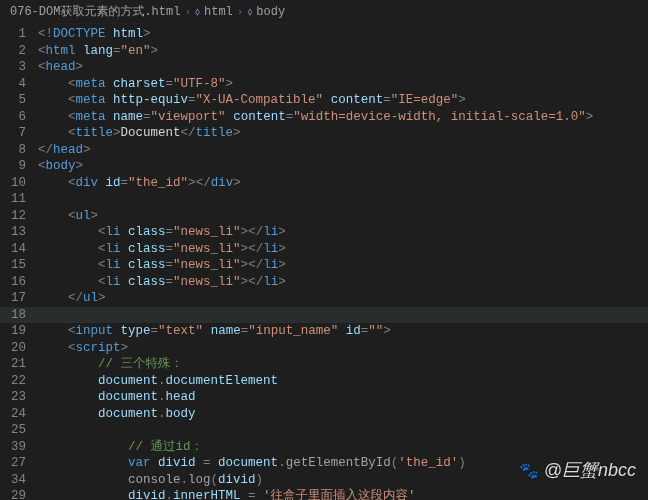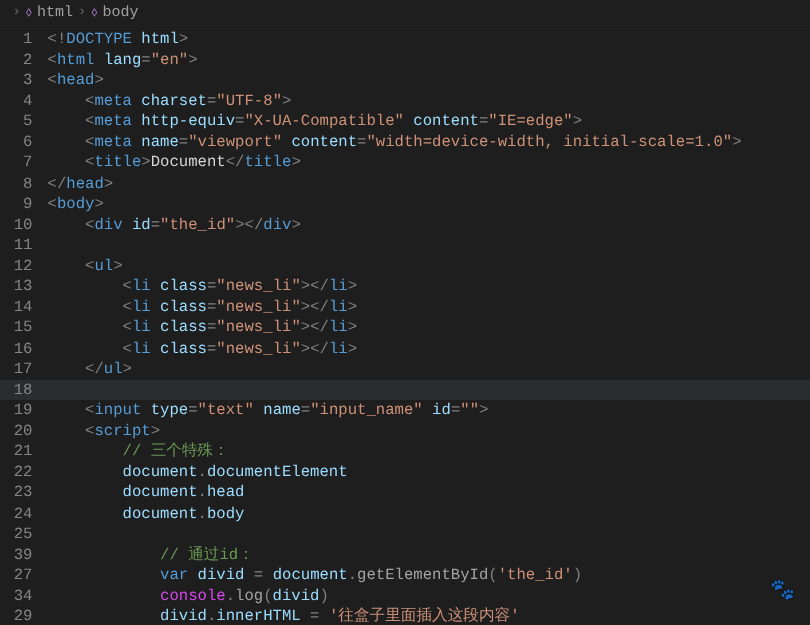--- a/index.html
+++ b/index.html
@@ -61,21 +61,21 @@
   .pun { color: #808080; }
   .tag { color: #569cd6; }
   .attr { color: #9cdcfe; }
   .str { color: #ce9178; }
   .txt { color: #d4d4d4; }
   .com { color: #6a9955; }
   .kw  { color: #569cd6; }
   .var { color: #9cdcfe; }
   .mem { color: #9cdcfe; margin-top: 40px; }
   .fn  { color: #a3a3a3; }
-  .cls { color: #d946ef; }
+  .cls { color: #a3a3a3; }
 
   .watermark {
     position: absolute;
     right: 12px;
     bottom: 18px;
     color: #e6e6e6;
     font-family: "Segoe UI", Arial, sans-serif;
     font-size: 18px;
     font-style: italic;
     font-weight: 500;
@@ -84,20 +84,21 @@
     gap: 4px;
     text-shadow: 0 0 2px #000;
     opacity: 0.95;
   }
   .paw-icon { font-size: 16px; font-style: normal; }
 </style>
 </head>
 <body>
 
 <div class="breadcrumb">
+  <span>076-DOM获取元素的方式.html</span>
   <span class="chev">›</span>
   <span class="cube">⬨</span>
   <span>html</span>
   <span class="chev">›</span>
   <span class="cube">⬨</span>
   <span>body</span>
 </div>
 
 <div class="editor">
   <div class="gutter" id="gutter">
@@ -129,13 +130,14 @@
       <div class="ln">39</div>
       <div class="ln">27</div>
       <div class="ln">34</div>
       <div class="ln">29</div>
     </div>
   <div class="code" id="code"><div class="row"><span class="pun">&lt;!</span><span class="tag">DOCTYPE</span><span class="txt"> </span><span class="attr">html</span><span class="pun">&gt;</span></div><div class="row"><span class="pun">&lt;</span><span class="tag">html</span> <span class="attr">lang</span><span class="pun">=</span><span class="str">"en"</span><span class="pun">&gt;</span></div><div class="row"><span class="pun">&lt;</span><span class="tag">head</span><span class="pun">&gt;</span></div><div class="row">    <span class="pun">&lt;</span><span class="tag">meta</span> <span class="attr">charset</span><span class="pun">=</span><span class="str">"UTF-8"</span><span class="pun">&gt;</span></div><div class="row">    <span class="pun">&lt;</span><span class="tag">meta</span> <span class="attr">http-equiv</span><span class="pun">=</span><span class="str">"X-UA-Compatible"</span> <span class="attr">content</span><span class="pun">=</span><span class="str">"IE=edge"</span><span class="pun">&gt;</span></div><div class="row">    <span class="pun">&lt;</span><span class="tag">meta</span> <span class="attr">name</span><span class="pun">=</span><span class="str">"viewport"</span> <span class="attr">content</span><span class="pun">=</span><span class="str">"width=device-width, initial-scale=1.0"</span><span class="pun">&gt;</span></div><div class="row">    <span class="pun">&lt;</span><span class="tag">title</span><span class="pun">&gt;</span><span class="txt">Document</span><span class="pun">&lt;/</span><span class="tag">title</span><span class="pun">&gt;</span></div><div class="row"><span class="pun">&lt;/</span><span class="tag">head</span><span class="pun">&gt;</span></div><div class="row"><span class="pun">&lt;</span><span class="tag">body</span><span class="pun">&gt;</span></div><div class="row">    <span class="pun">&lt;</span><span class="tag">div</span> <span class="attr">id</span><span class="pun">=</span><span class="str">"the_id"</span><span class="pun">&gt;</span><span class="pun">&lt;/</span><span class="tag">div</span><span class="pun">&gt;</span></div><div class="row"></div><div class="row">    <span class="pun">&lt;</span><span class="tag">ul</span><span class="pun">&gt;</span></div><div class="row">        <span class="pun">&lt;</span><span class="tag">li</span> <span class="attr">class</span><span class="pun">=</span><span class="str">"news_li"</span><span class="pun">&gt;</span><span class="pun">&lt;/</span><span class="tag">li</span><span class="pun">&gt;</span></div><div class="row">        <span class="pun">&lt;</span><span class="tag">li</span> <span class="attr">class</span><span class="pun">=</span><span class="str">"news_li"</span><span class="pun">&gt;</span><span class="pun">&lt;/</span><span class="tag">li</span><span class="pun">&gt;</span></div><div class="row">        <span class="pun">&lt;</span><span class="tag">li</span> <span class="attr">class</span><span class="pun">=</span><span class="str">"news_li"</span><span class="pun">&gt;</span><span class="pun">&lt;/</span><span class="tag">li</span><span class="pun">&gt;</span></div><div class="row">        <span class="pun">&lt;</span><span class="tag">li</span> <span class="attr">class</span><span class="pun">=</span><span class="str">"news_li"</span><span class="pun">&gt;</span><span class="pun">&lt;/</span><span class="tag">li</span><span class="pun">&gt;</span></div><div class="row">    <span class="pun">&lt;/</span><span class="tag">ul</span><span class="pun">&gt;</span></div><div class="row hl"></div><div class="row">    <span class="pun">&lt;</span><span class="tag">input</span> <span class="attr">type</span><span class="pun">=</span><span class="str">"text"</span> <span class="attr">name</span><span class="pun">=</span><span class="str">"input_name"</span> <span class="attr">id</span><span class="pun">=</span><span class="str">""</span><span class="pun">&gt;</span></div><div class="row">    <span class="pun">&lt;</span><span class="tag">script</span><span class="pun">&gt;</span></div><div class="row">        <span class="com">// 三个特殊：</span></div><div class="row">        <span class="var">document</span><span class="pun">.</span><span class="mem">documentElement</span></div><div class="row">        <span class="var">document</span><span class="pun">.</span><span class="mem">head</span></div><div class="row">        <span class="var">document</span><span class="pun">.</span><span class="mem">body</span></div><div class="row"></div><div class="row">            <span class="com">// 通过id：</span></div><div class="row">            <span class="kw">var</span><span class="txt"> </span><span class="var">divid</span><span class="txt"> </span><span class="pun">=</span><span class="txt"> </span><span class="var">document</span><span class="pun">.</span><span class="fn">getElementById</span><span class="pun">(</span><span class="str">'the_id'</span><span class="pun">)</span></div><div class="row">            <span class="cls">console</span><span class="pun">.</span><span class="fn">log</span><span class="pun">(</span><span class="var">divid</span><span class="pun">)</span></div><div class="row">            <span class="var">divid</span><span class="pun">.</span><span class="mem">innerHTML</span><span class="txt"> </span><span class="pun">=</span><span class="txt"> </span><span class="str">'往盒子里面插入这段内容'</span></div></div>
 </div>
 
 <div class="watermark">
   <span class="paw-icon">🐾</span>
+  <span>@巨蟹nbcc</span>
 </div>
 
 </body></html>

